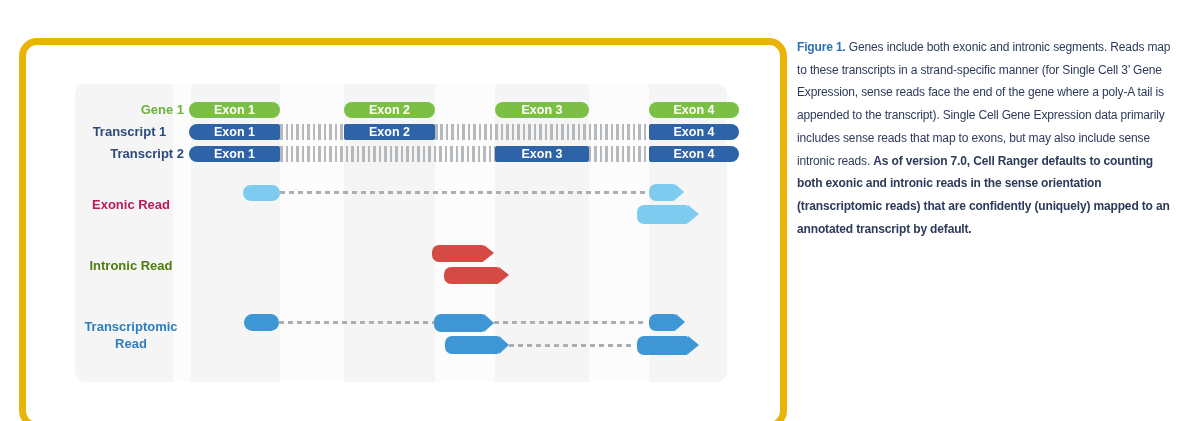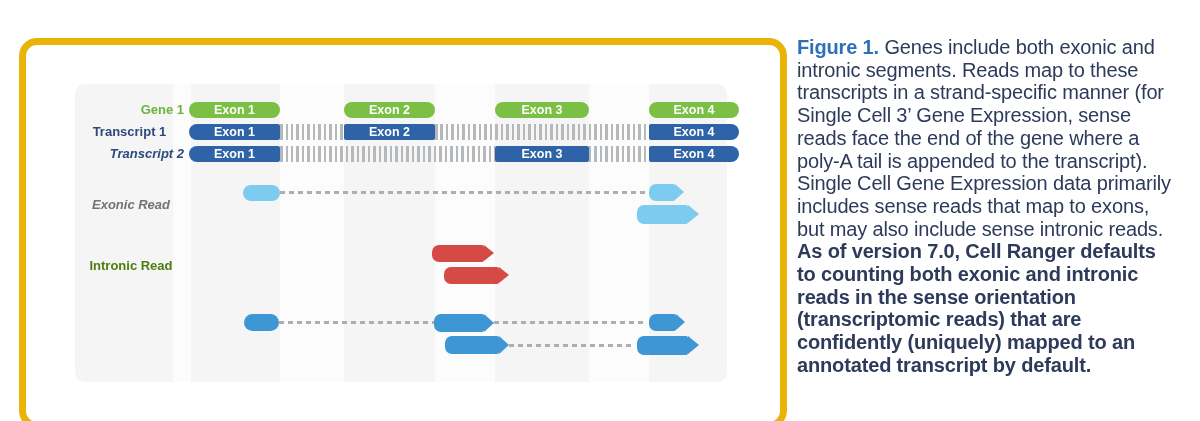--- a/index.html
+++ b/index.html
@@ -12,21 +12,21 @@
   .panel{position:absolute;left:49px;top:39px;width:652px;height:298px;
          background:#f5f5f6;border-radius:10px;}
   .stripe{position:absolute;top:0;bottom:0;background:#fcfcfd;}
 
   
   .rowlab{position:absolute;left:0;width:109px;text-align:right;
           font-size:13px;font-weight:700;line-height:16px;color:#2c4a7c;}
   .rowlab.green{color:#6cb23e;}
   .readlab{position:absolute;left:0;width:112px;text-align:center;
            font-size:13px;font-weight:700;line-height:17px;}
-  .readlab.lblue{color:#737373;font-style:italic;}
+  .readlab.lblue{color:#be185d;}
   .readlab.red{color:#4d7c0f;}
   .readlab.blue{color:#2e7ec0;}
 
   
   .gexon{position:absolute;height:16px;background:#7bbf44;border-radius:8px;
          color:#fff;font-size:12.5px;font-weight:700;line-height:16px;text-align:center;}
   .bexon{position:absolute;height:16px;background:#2f63a8;border-radius:2px;
          color:#fff;font-size:12.5px;font-weight:700;line-height:16px;text-align:center;}
   .bexon.rl{border-radius:8px 2px 2px 8px;}
   .bexon.rr{border-radius:2px 8px 8px 2px;}
@@ -41,40 +41,41 @@
 
   .arrow{position:absolute;}
   .arrow::before{content:"";position:absolute;top:0;bottom:0;left:0;right:var(--tip);
                  background:var(--c);border-radius:7px 2px 2px 7px;}
   .arrow::after{content:"";position:absolute;right:0;top:50%;margin-top:calc(-1 * var(--half));
                 width:0;height:0;border-top:var(--half) solid transparent;
                 border-bottom:var(--half) solid transparent;border-left:var(--tip) solid var(--c);}
 
   
   .caption{position:absolute;left:797px;top:36px;width:380px;
-           font-size:20px;line-height:22.7px;color:#2d3a5a;letter-spacing:-0.15px;}
+           font-size:12px;line-height:22.7px;color:#2d3a5a;letter-spacing:-0.15px;}
   .fig-label{color:#2d72b9;font-weight:700;}
   .cap-bold{font-weight:700;}
 </style>
 </head>
 <body>
 
 <div class="card">
   <div class="panel">
 
     <div class="stripe" style="left:98px;width:18px;"></div>
     <div class="stripe" style="left:205px;width:64px;"></div>
     <div class="stripe" style="left:360px;width:60px;"></div>
     <div class="stripe" style="left:514px;width:60px;"></div>
 
     <div class="rowlab green" style="top:18px;">Gene 1</div>
     <div class="rowlab" style="top:40px;text-align:center;">Transcript 1</div>
-    <div class="rowlab" style="top:62px;font-style:italic;">Transcript 2</div>
+    <div class="rowlab" style="top:62px;">Transcript 2</div>
     <div class="readlab lblue" style="top:112px;">Exonic Read</div>
     <div class="readlab red" style="top:173px;">Intronic Read</div>
+    <div class="readlab blue" style="top:234px;">Transcriptomic Read</div>
 
     <div class="gexon" style="left:114px;top:18px;width:91px;">Exon 1</div>
     <div class="gexon" style="left:269px;top:18px;width:91px;">Exon 2</div>
     <div class="gexon" style="left:420px;top:18px;width:94px;">Exon 3</div>
     <div class="gexon" style="left:574px;top:18px;width:90px;">Exon 4</div>
 
     <div class="bexon rl" style="left:114px;top:40px;width:91px;">Exon 1</div>
     <div class="hatch" style="left:205px;top:40px;width:64px;"></div>
     <div class="bexon" style="left:269px;top:40px;width:91px;">Exon 2</div>
     <div class="hatch" style="left:360px;top:40px;width:214px;"></div>

